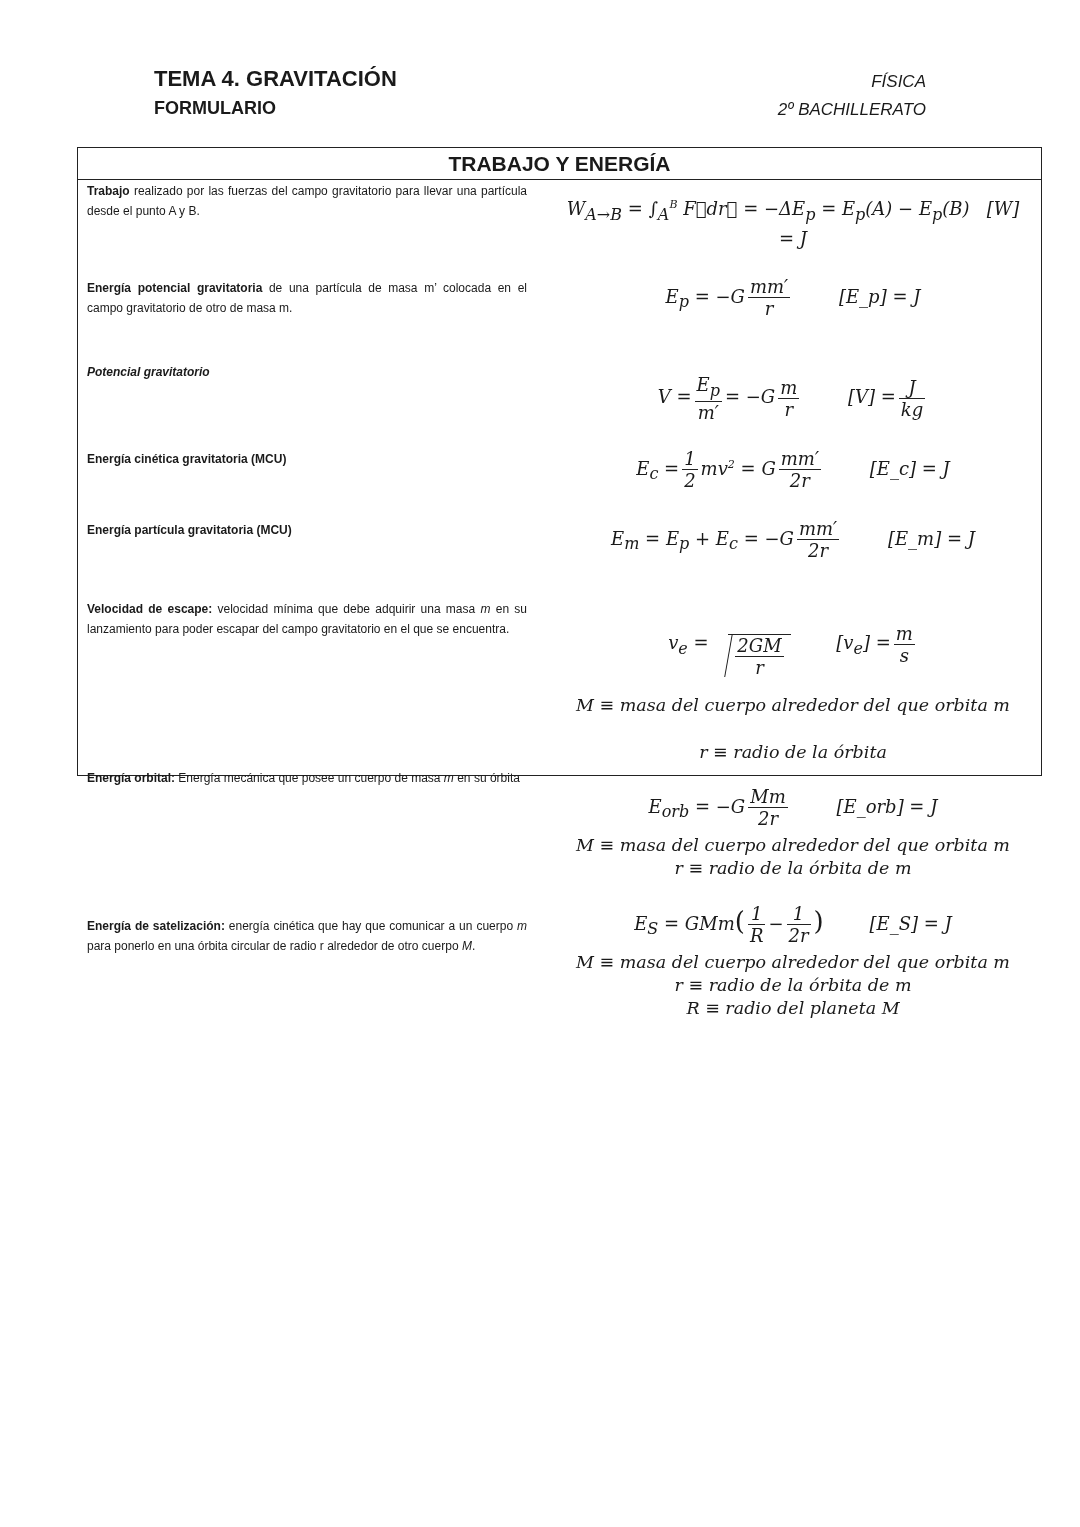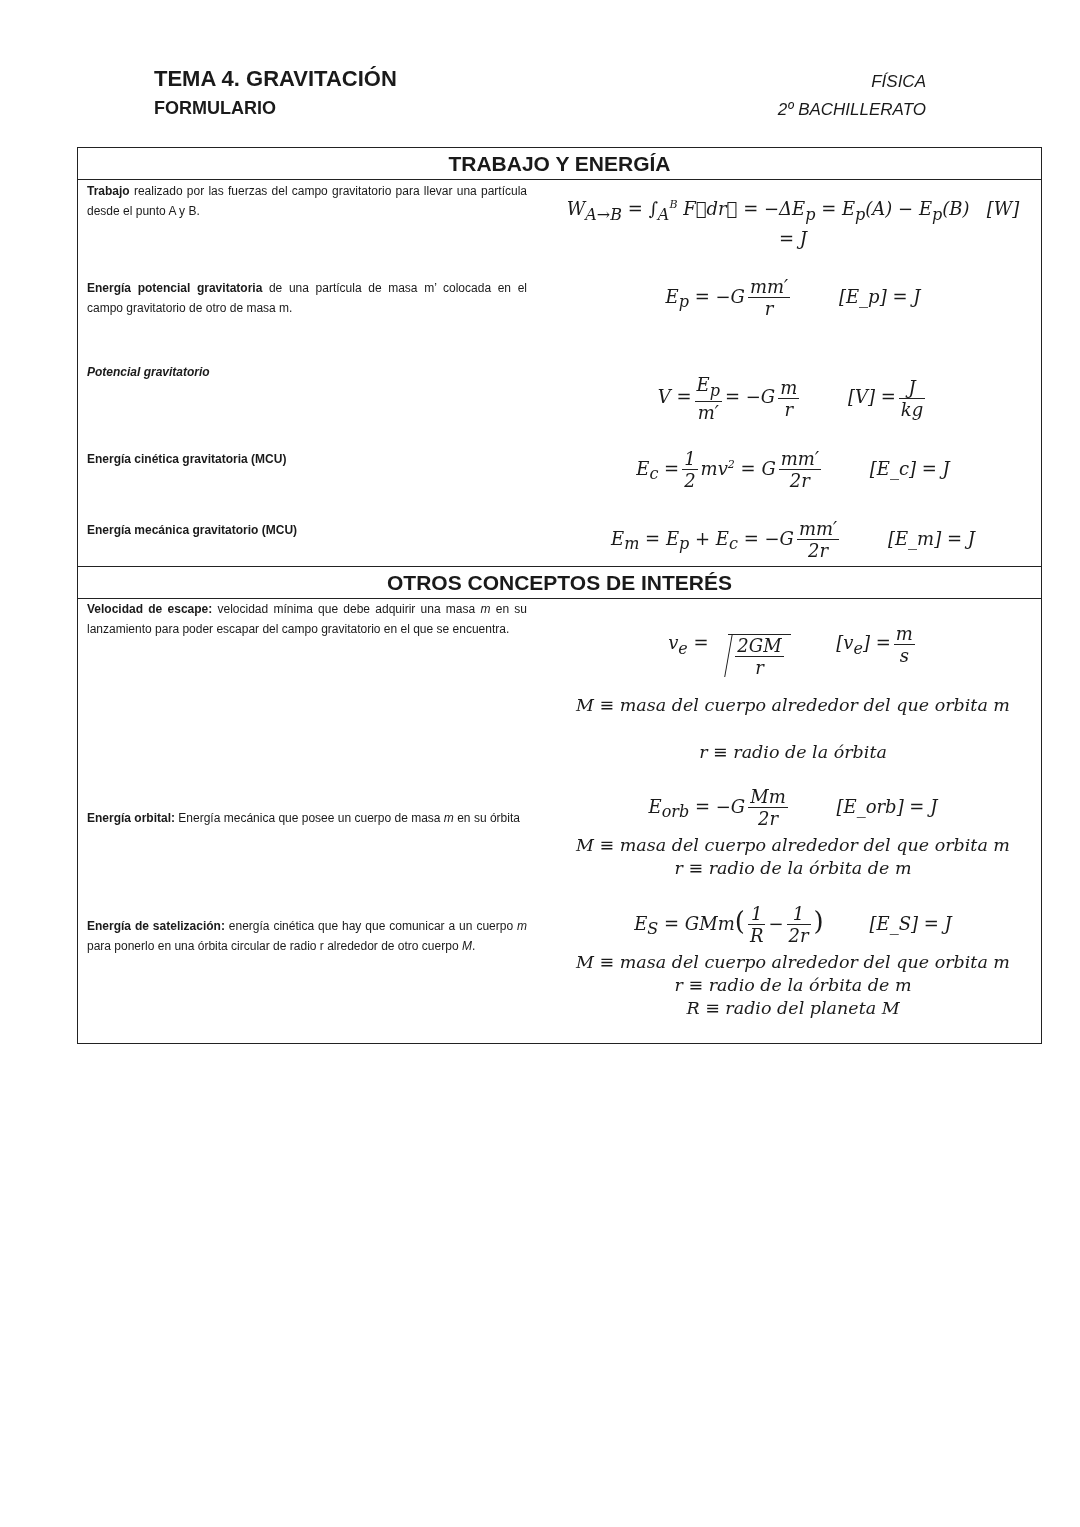--- a/index.html
+++ b/index.html
@@ -5,21 +5,21 @@
   html, body { margin:0; padding:0; background:#ffffff; }
   body { width:1080px; height:1527px; position:relative; overflow:hidden;
          font-family:"Liberation Sans", sans-serif; color:#1a1a1a; }
   .hdr { position:absolute; font-weight:bold; }
   .hdr-title { left:154px; top:66px; font-size:22px; }
   .hdr-sub { left:154px; top:98px; font-size:18px; }
   .hdr-r { position:absolute; right:154px; font-style:italic; font-size:17px; }
   .hdr-subject { top:72px; }
   .hdr-course { top:100px; }
 
-  .table { position:absolute; left:77px; top:147px; width:965px; height:897px;
+  .table { position:absolute; left:77px; top:147px; width:965px; height:629px;
            border:1.5px solid #222; box-sizing:border-box;padding-left:26px; }
   .sec-head { position:absolute; left:0; right:0; height:31px; border-bottom:1.5px solid #222;
               text-align:center; font-weight:bold; font-size:21px; line-height:31px; }
   .sec2-head { border-top:1.5px solid #222; }
   .row { position:absolute; left:0; right:0; }
   .desc { position:absolute; left:9px; width:440px; font-size:12px; line-height:20px;
           text-align:justify; }
   .desc b { font-weight:bold; }
   .desc i { font-style:italic; }
   .formula { position:absolute; left:480px; width:470px; text-align:center;
@@ -84,44 +84,43 @@
       <b>Energía cinética gravitatoria (MCU)</b>
     </div>
     <div class="formula" style="top:300px;">
       E<sub>c</sub> =<span class="frac"><span class="num">1</span><span>2</span></span>mv<sup>2</sup> = G<span class="frac"><span class="num">mm′</span><span>2r</span></span>
       <span class="sp"></span><span>[E_c] = J</span>
     </div>
   </div>
 
   <div class="row">
     <div class="desc" style="top:372px;">
-      <b>Energía mecánica gravitatorio (MCU)</b>
+      <b>Energía partícula gravitatoria (MCU)</b>
     </div>
     <div class="formula" style="top:370px;">
       E<sub>m</sub> = E<sub>p</sub> + E<sub>c</sub> = −G<span class="frac"><span class="num">mm′</span><span>2r</span></span>
       <span class="sp"></span><span>[E_m] = J</span>
     </div>
   </div>
 
-  <div class="sec-head sec2-head" style="top:418px;">OTROS CONCEPTOS DE INTERÉS</div>
 
   <div class="row">
     <div class="desc" style="top:451px;">
       <b>Velocidad de escape:</b><span> velocidad mínima que debe adquirir una masa </span><i>m</i><span> en su lanzamiento para poder escapar del campo gravitatorio en el que se encuentra.</span>
     </div>
     <div class="formula" style="top:462px;">
       v<sub>e</sub> = <span class="sqrt"><span class="frac"><span class="num">2GM</span><span>r</span></span></span>
       <span class="sp"></span>[v<sub>e</sub>] =<span class="frac"><span class="num">m</span><span>s</span></span>
     </div>
     <div class="formula note" style="top:546px;">M ≡ masa del cuerpo alrededor del que orbita  m</div>
     <div class="formula note" style="top:593px;">r ≡ radio de la órbita</div>
   </div>
 
   <div class="row">
-    <div class="desc" style="top:660px;">
+    <div class="desc" style="top:620px;">
       <b>Energía orbital:</b><span> Energía mecánica que posee un cuerpo de masa </span><i>m</i><span> en su órbita</span>
     </div>
     <div class="formula" style="top:638px;">
       E<sub>orb</sub> = −G<span class="frac"><span class="num">Mm</span><span>2r</span></span>
       <span class="sp"></span><span>[E_orb] = J</span>
     </div>
     <div class="formula note" style="top:686px;">M ≡ masa del cuerpo alrededor del que orbita  m</div>
     <div class="formula note" style="top:709px;">r ≡ radio de la órbita de m</div>
   </div>
 

